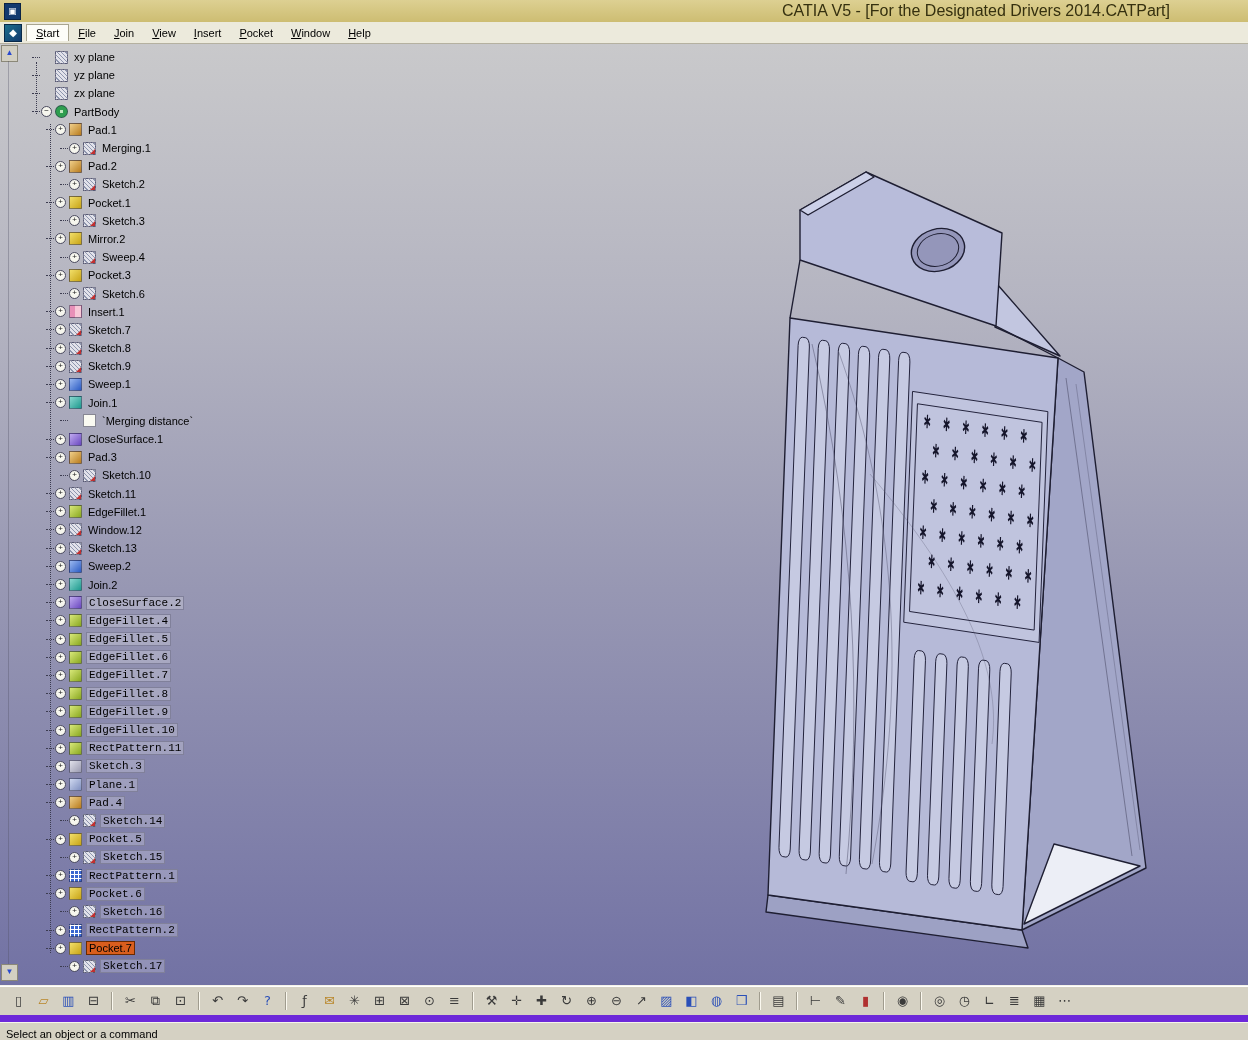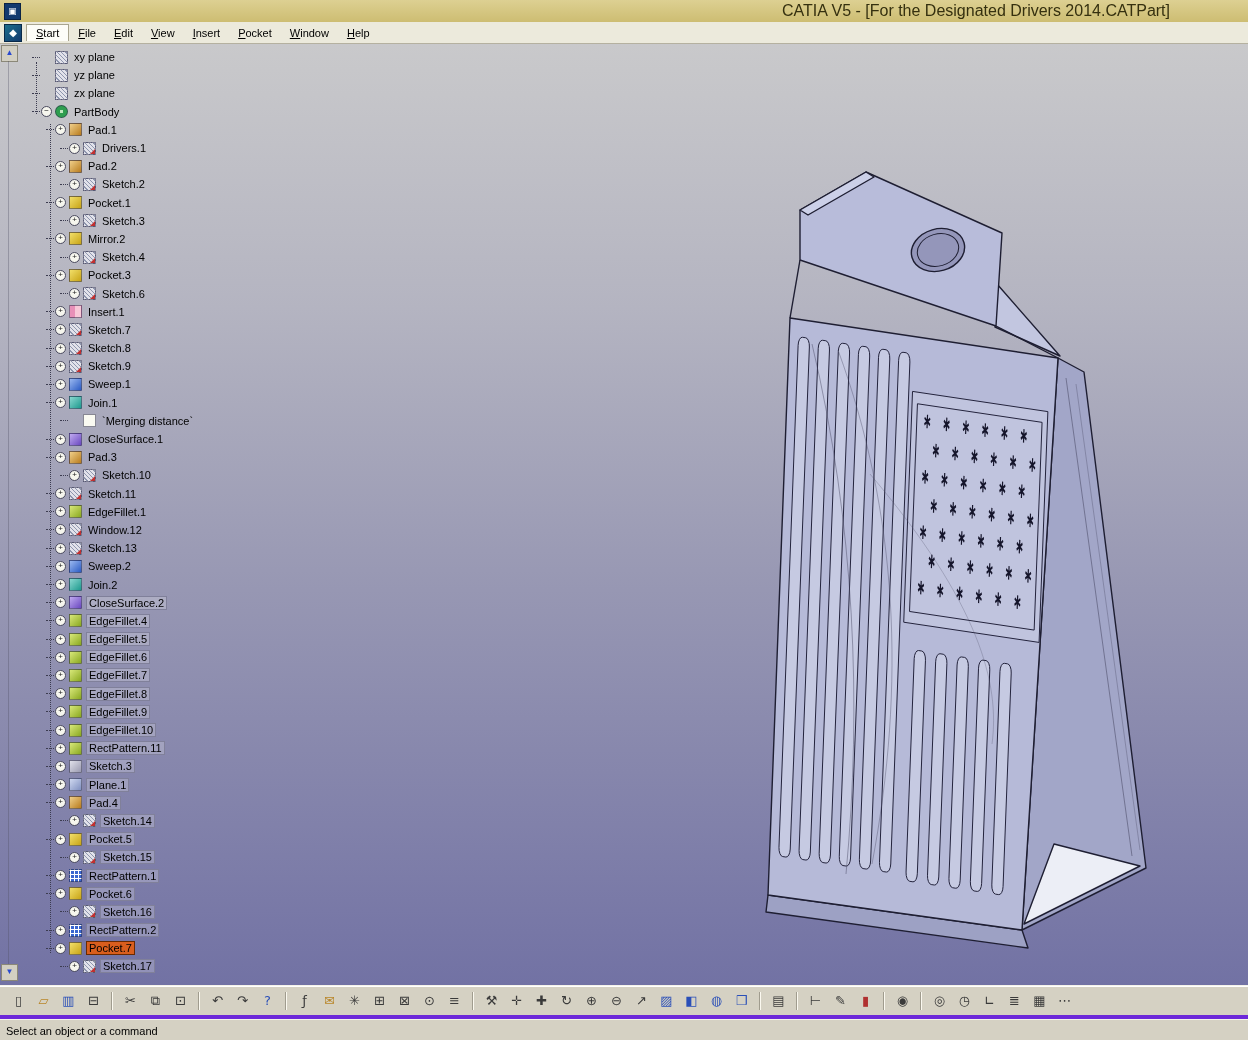--- a/index.html
+++ b/index.html
@@ -38,21 +38,21 @@
 
   
   .tree{position:absolute;top:4px;left:20px;color:#000;}
   .trow{height:18.2px;display:flex;align-items:center;white-space:nowrap;}
   .lvl1{margin-left:12px}.lvl2{margin-left:26px}.lvl3{margin-left:40px}
   .dash{width:8px;border-top:1px dotted #3c3c50;margin-right:1px;flex:none;}
   .toggle{width:9px;height:9px;flex:none;border:1px solid #4a4a5e;border-radius:50%;background:#f6f6ee;
     font-size:8px;line-height:7px;text-align:center;margin-right:3px;color:#222;cursor:default;}
   .ticon{width:13px;height:13px;flex:none;margin-right:4px;border:1px solid rgba(40,40,70,.55);box-sizing:border-box;position:relative;}
   .tlabel{padding:0 2px;}
-  .trow.boxed .tlabel{border:1px solid #80809a;background:rgba(255,255,255,.22);}
+  .trow.boxed .tlabel{border:1px solid #80809a;background:rgba(255,255,255,.22);font-family:Liberation Mono, monospace;}
   .trow.selected .tlabel{background:#d95e1e;border:1px solid #6a2a00;}
   .trunk{position:absolute;border-left:1px dotted #3c3c50;width:0;}
   .trunk1{left:16px;top:14px;height:52px;}
   .trunk2{left:30px;top:76px;height:829px;}
 
   .icon-plane,.icon-sketch{background:repeating-linear-gradient(45deg,#e2e2ea 0 2px,#8e96ae 2px 3px);}
   .icon-sketch::after{content:"";position:absolute;right:0;bottom:0;border-left:5px solid transparent;border-bottom:5px solid #c03030;}
   .icon-partbody{background:radial-gradient(circle,#bfe8bf 0 2px,#2e9e4f 2px 7px);border-radius:50%;}
   .icon-pad{background:linear-gradient(135deg,#f0cf8a,#b97c1e);}
   .icon-pocket{background:linear-gradient(135deg,#f2df6a,#c8a416);}
@@ -70,36 +70,36 @@
   .toolbar{position:absolute;top:985px;left:0;width:100%;height:30px;background:#d5d1c3;
     border-top:1px solid #f5f3ea;box-shadow:inset 0 1px 0 #fff;display:flex;align-items:center;
     padding:0 6px;box-sizing:border-box;}
   .tbtn{display:inline-flex;width:21px;height:21px;align-items:center;justify-content:center;
     font-size:13px;color:#3a3a3a;font-family:"DejaVu Sans",sans-serif;margin:0 2px;cursor:default;}
   .tbtn.sep{width:0;height:18px;border-left:1px solid #a09c8e;border-right:1px solid #fbf9f0;margin:0 5px;}
   .c-blue{color:#2a4fb8}.c-tan{color:#b8862a}.c-red{color:#b03030}
 
   
   .statusbar{position:absolute;top:1015px;left:0;width:100%;height:25px;background:#d5d1c3;
-    border-top:4px solid #6d28d9;box-shadow:inset 0 1px 0 #f5f3ea;line-height:24px;padding-left:6px;
+    border-top:7px solid #6d28d9;box-shadow:inset 0 1px 0 #f5f3ea;line-height:24px;padding-left:6px;
     box-sizing:border-box;color:#000;}
 </style>
 </head>
 <body>
 
 <div class="titlebar">
   <div class="app-icon">▣</div>
   <span class="title-text">CATIA V5 - [For the Designated Drivers 2014.CATPart]</span>
 </div>
 
 <div class="menubar">
   <div class="catia-logo">◆</div>
   <span class="menu-item start">Start</span>
   <span class="menu-item">File</span>
-  <span class="menu-item">Edit</span>
+  <span class="menu-item">Join</span>
   <span class="menu-item">View</span>
   <span class="menu-item">Insert</span>
   <span class="menu-item">Pocket</span>
   <span class="menu-item">Window</span>
   <span class="menu-item">Help</span>
 </div>
 
 <div class="viewport">
 
   <svg class="model-svg" width="1248" height="941" viewBox="0 0 1248 941">
@@ -229,21 +229,21 @@
       <div class="trow lvl2">
         <span class="dash"></span>
         <span class="toggle">+</span>
         <span class="ticon icon-pad"></span>
         <span class="tlabel">Pad.1</span>
       </div>
       <div class="trow lvl3">
         <span class="dash"></span>
         <span class="toggle">+</span>
         <span class="ticon icon-sketch"></span>
-        <span class="tlabel">Drivers.1</span>
+        <span class="tlabel">Merging.1</span>
       </div>
       <div class="trow lvl2">
         <span class="dash"></span>
         <span class="toggle">+</span>
         <span class="ticon icon-pad"></span>
         <span class="tlabel">Pad.2</span>
       </div>
       <div class="trow lvl3">
         <span class="dash"></span>
         <span class="toggle">+</span>
@@ -265,21 +265,21 @@
       <div class="trow lvl2">
         <span class="dash"></span>
         <span class="toggle">+</span>
         <span class="ticon icon-pocket"></span>
         <span class="tlabel">Mirror.2</span>
       </div>
       <div class="trow lvl3">
         <span class="dash"></span>
         <span class="toggle">+</span>
         <span class="ticon icon-sketch"></span>
-        <span class="tlabel">Sketch.4</span>
+        <span class="tlabel">Sweep.4</span>
       </div>
       <div class="trow lvl2">
         <span class="dash"></span>
         <span class="toggle">+</span>
         <span class="ticon icon-pocket"></span>
         <span class="tlabel">Pocket.3</span>
       </div>
       <div class="trow lvl3">
         <span class="dash"></span>
         <span class="toggle">+</span>

